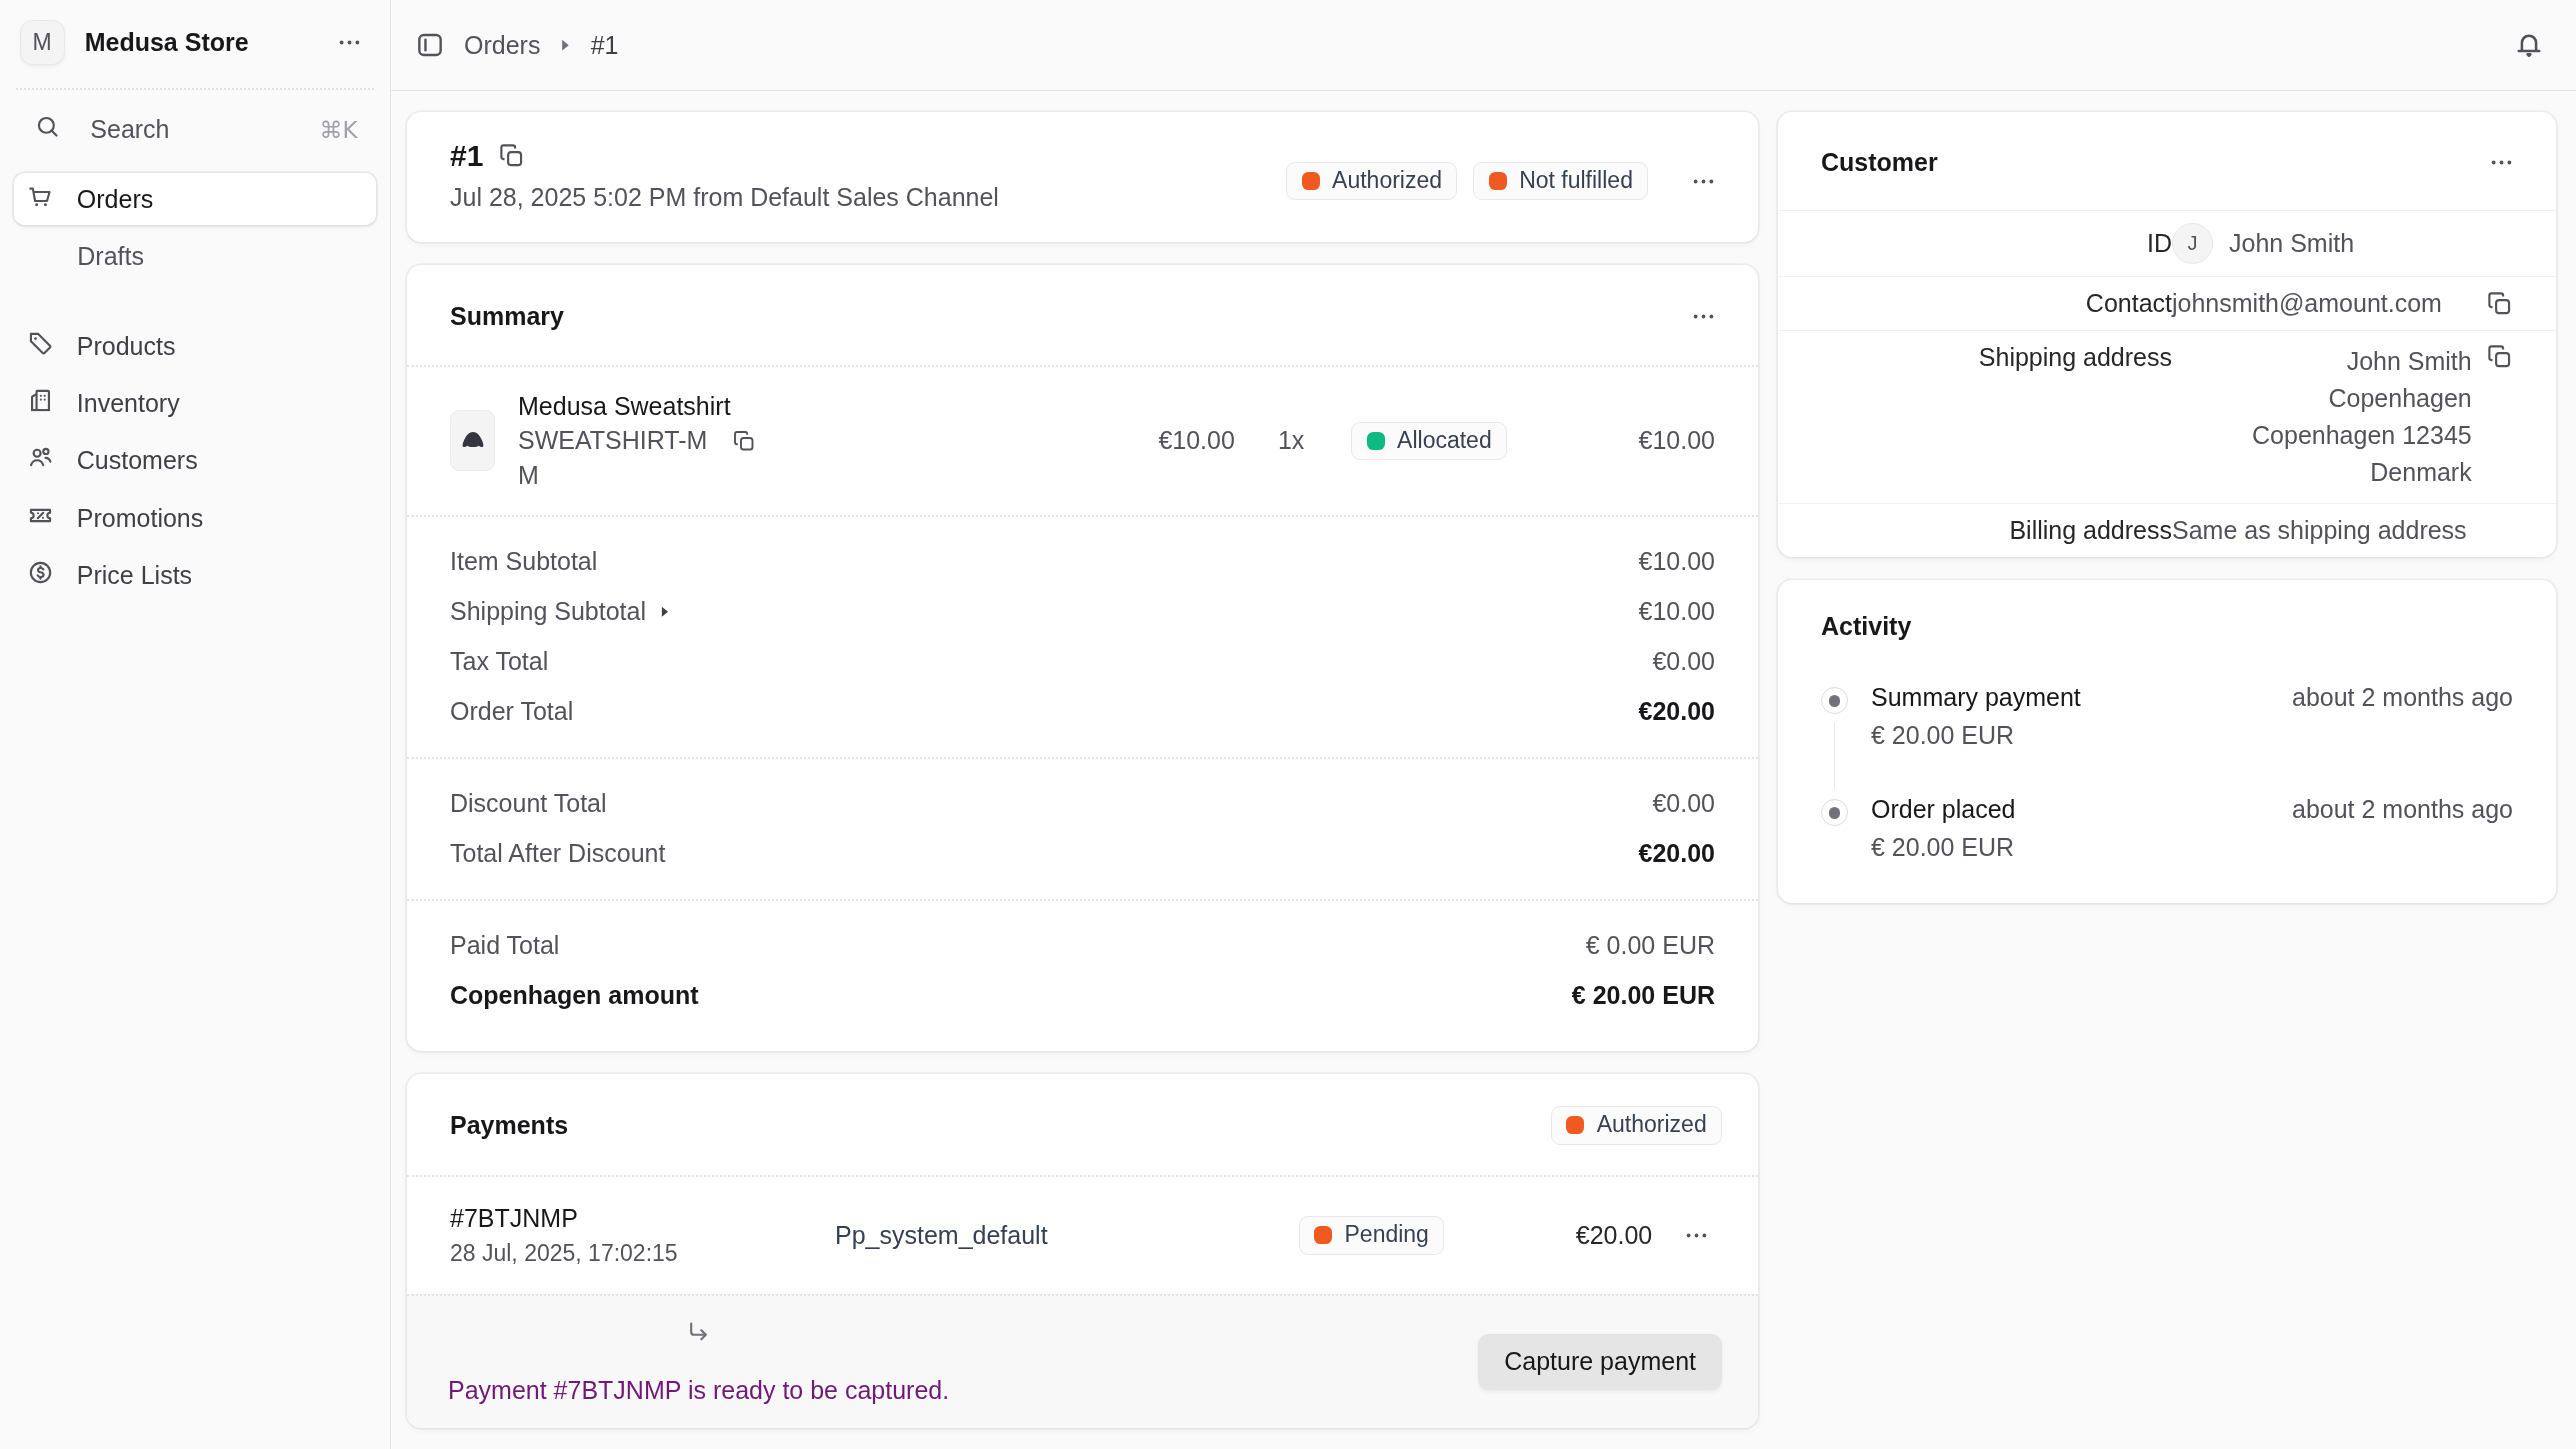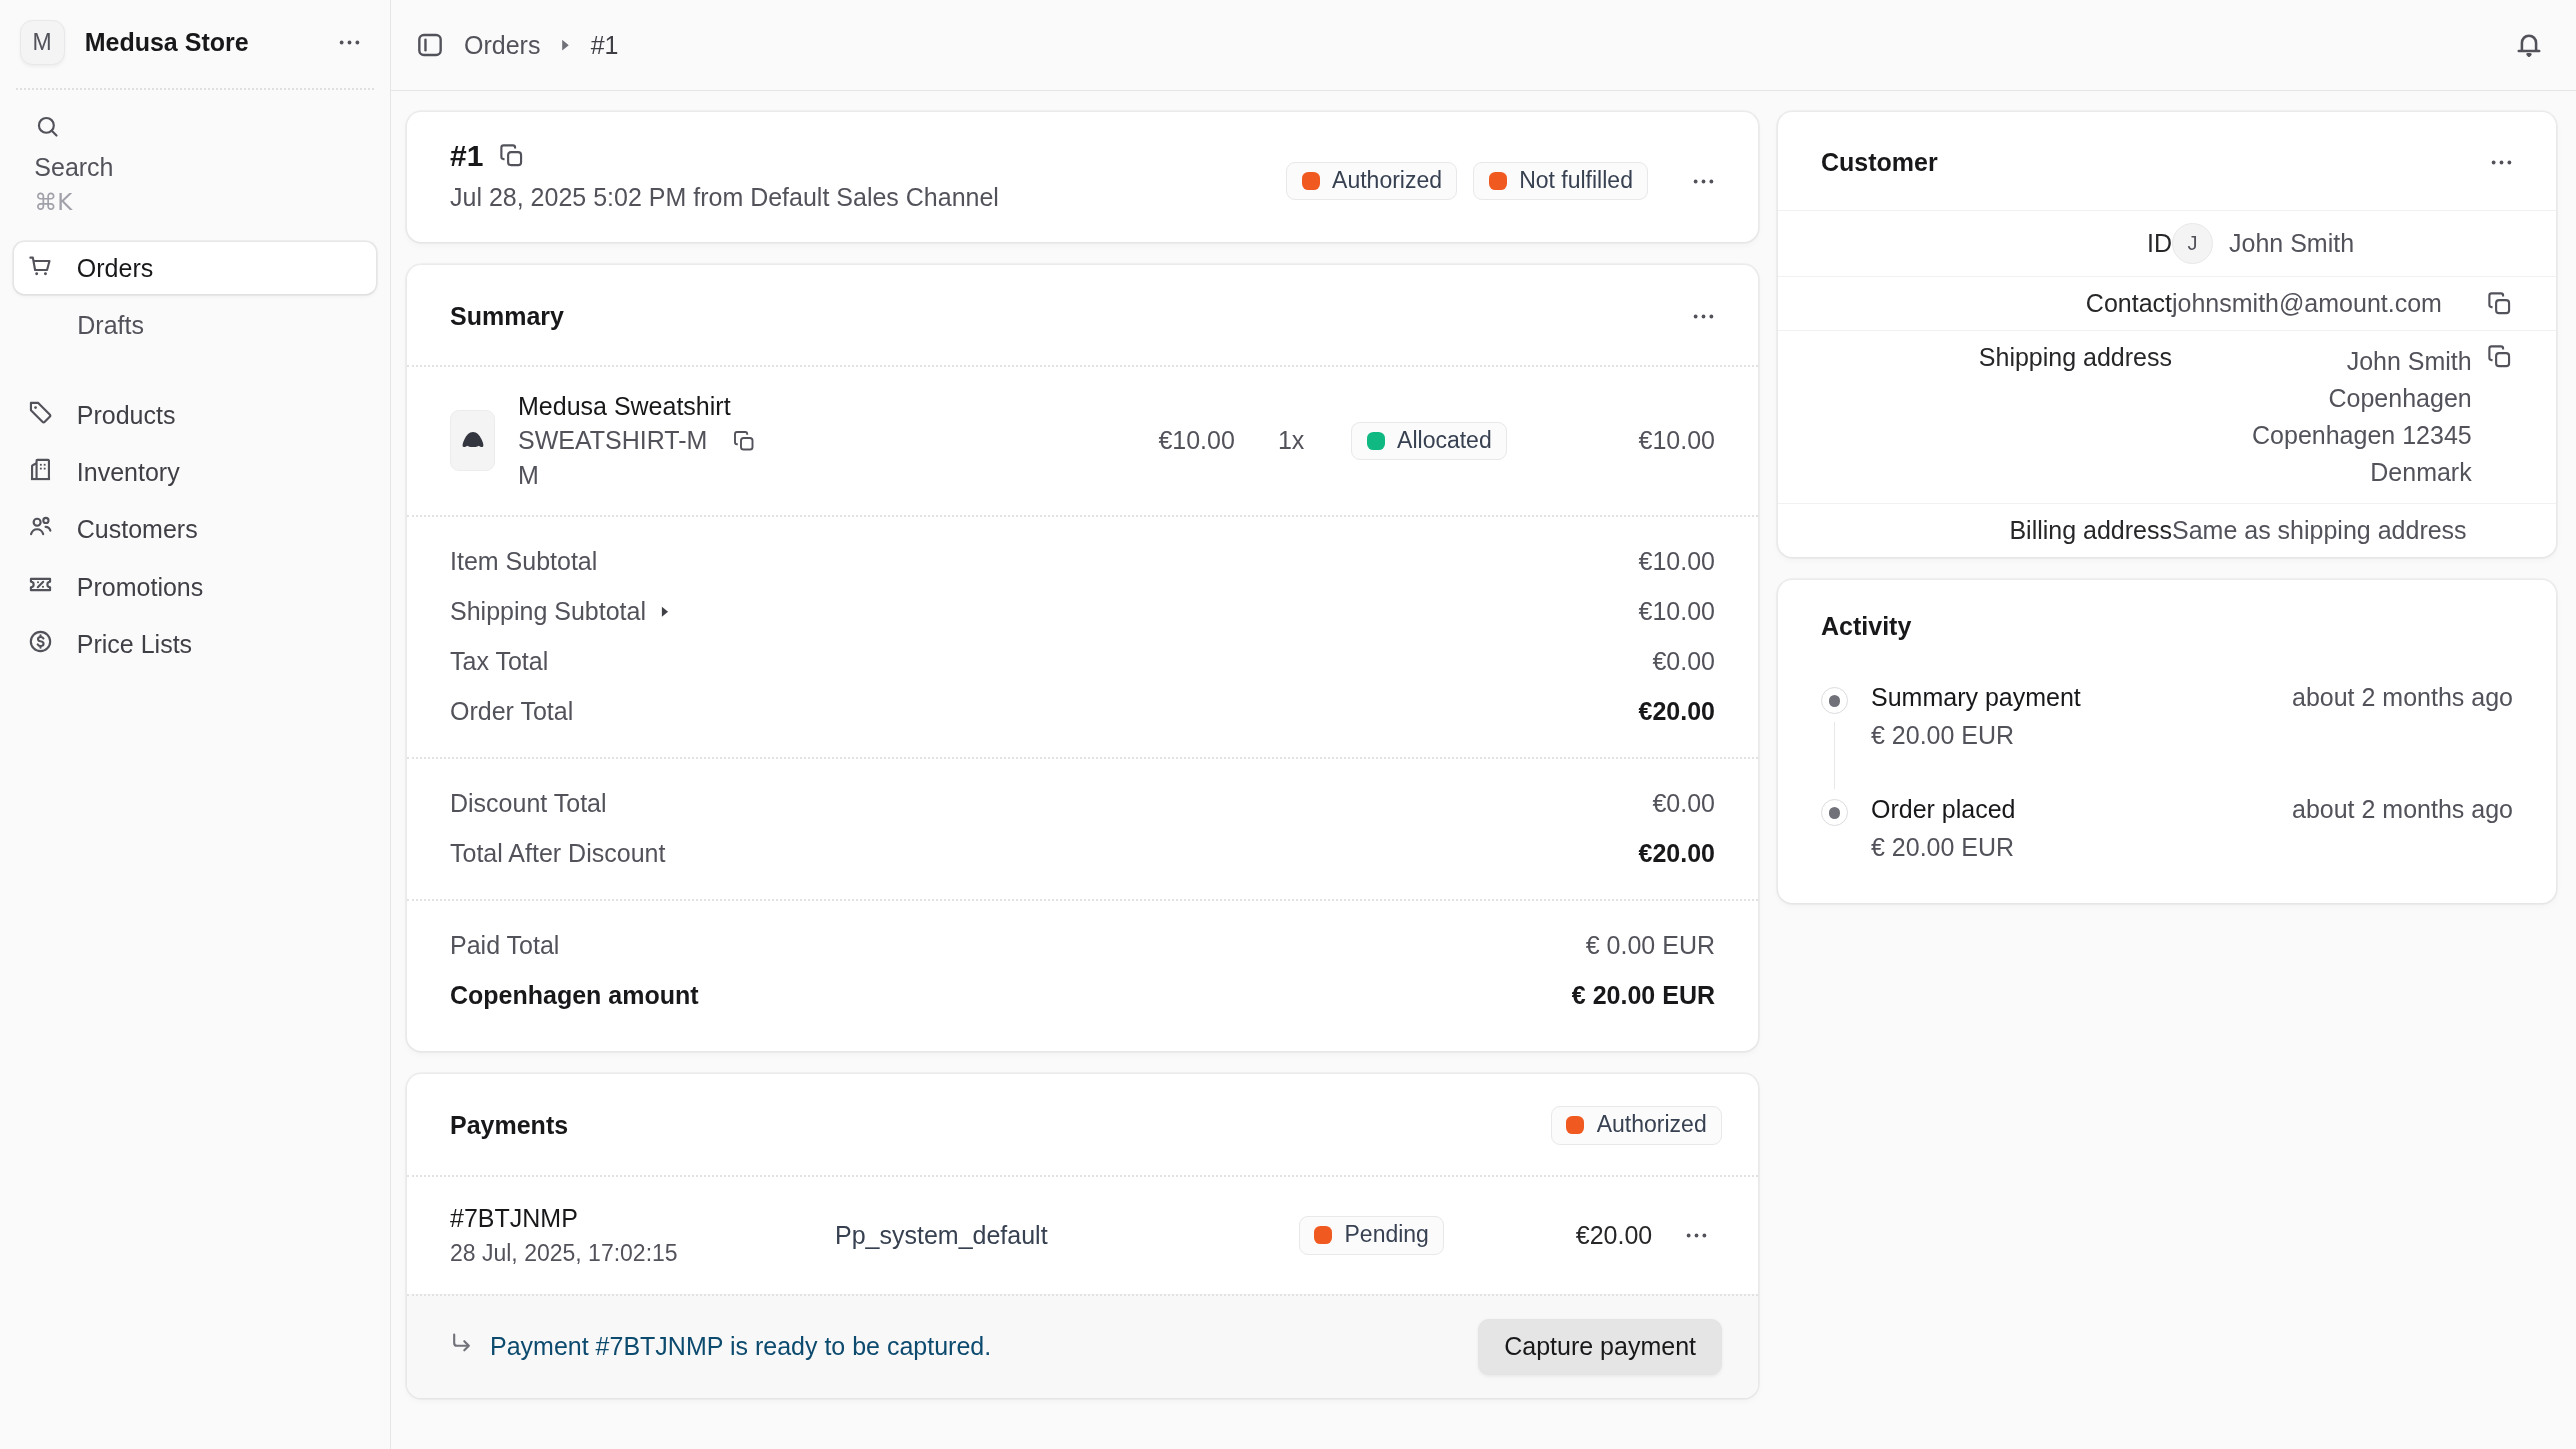--- a/index.html
+++ b/index.html
@@ -13,21 +13,21 @@
 
   
   .sidebar { width:391px; flex:0 0 391px; background:#fafafa; border-right:1.8px solid #e5e5e8; padding:0 14.3px; }
   .sb-head { display:flex; align-items:center; gap:20px; padding:20px 7.2px 23px 5.4px; }
   .avatar-m { width:45px; height:45px; border-radius:12.5px; background:#f4f4f5; border:1.8px solid #e8e8ea;
     box-shadow:0 1.8px 3.6px rgba(0,0,0,.05); display:grid; place-items:center;
     font-size:23px; font-weight:500; color:#52525b; flex:0 0 auto; }
   .sb-title { flex:1; font-weight:600; color:#18181b; white-space:nowrap; }
   .icon-btn { background:none; border:none; cursor:pointer; color:#52525b; display:grid; place-items:center; padding:5.4px; }
   .sb-divider { border-top:2.7px dotted #e0e0e3; margin:0 1.8px; }
-  .sb-search { display:flex; gap:7px; padding:23px 18px 18px 20px; color:#52525b; cursor:pointer;flex-direction:column; }
+  .sb-search { display:flex; align-items:center; gap:29px; padding:23px 18px 18px 20px; color:#52525b; cursor:pointer; }
   .sb-search .lbl { flex:1; }
   .kbd { font-family:"DejaVu Sans",sans-serif; color:#a1a1aa; font-size:23px; }
   .nav { margin-top:9px; display:flex; flex-direction:column; gap:5.4px; }
   .nav-item { display:flex; align-items:center; gap:23px; height:52px; padding:0 12.5px; border-radius:10.7px;
     color:#3f3f46; font-weight:500; cursor:pointer; }
   .nav-item.active { background:#fff; color:#18181b;
     box-shadow:0 0 0 1.8px rgba(3,7,18,.06), 0 1.8px 5.4px rgba(3,7,18,.06); }
   .nav-item.sub { padding-left:63px; color:#52525b; }
   .nav-gap { height:27px; }
   .nav-item svg { color:#52525b; flex:0 0 auto; }
@@ -86,21 +86,21 @@
   
   .payrow { display:flex; align-items:center; padding:27px 43px; }
   .pay-left { width:385px; flex:0 0 385px; }
   .pay-id { color:#18181b; font-weight:500; }
   .pay-date { color:#52525b; font-size:23px; margin-top:7.2px; }
   .pay-provider { flex:1; color:#374151; }
   .pay-amount { width:208px; text-align:right; color:#27272a; }
   .pay-dots { margin-left:25px; }
   .pay-foot { border-top:2.7px dotted #e2e2e5; background:#f8f8f9; border-radius:0 0 14.3px 14.3px;
     padding:23px 36px 23px 41px; display:flex; align-items:center; justify-content:space-between; }
-  .foot-note { display:flex; align-items:center; gap:15px; color:#0c4a6e; }
+  .foot-note { display:flex; align-items:center; gap:24px; color:#701a75;flex-direction:column; }
   .foot-note svg { color:#71717a; }
   .btn { background:#e5e5e5; border:1.8px solid #e4e4e7; border-radius:10.7px; padding:12.5px 25px;
     font-size:25px; font-weight:500; color:#18181b; cursor:pointer;
     box-shadow:0 1.8px 3.6px rgba(0,0,0,.06); font-family:inherit; white-space:nowrap; }
 
   
   .kv { display:flex; align-items:center; padding:12px 43px; border-top:1.8px solid #f1f1f3;text-align:right; }
   .kv .k { width:351px; flex:0 0 351px; color:#27272a; font-weight:500; }
   .kv .v { flex:1; color:#52525b; display:flex; align-items:center; gap:16px; min-width:0; }
   .kv.top { align-items:flex-start; }

